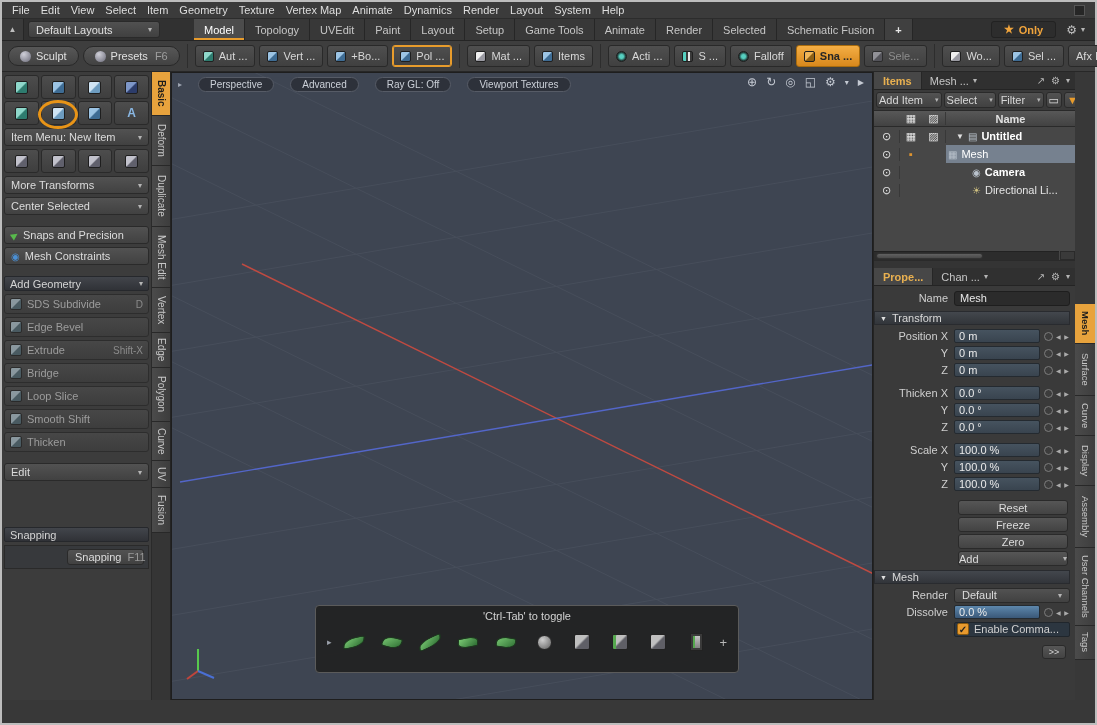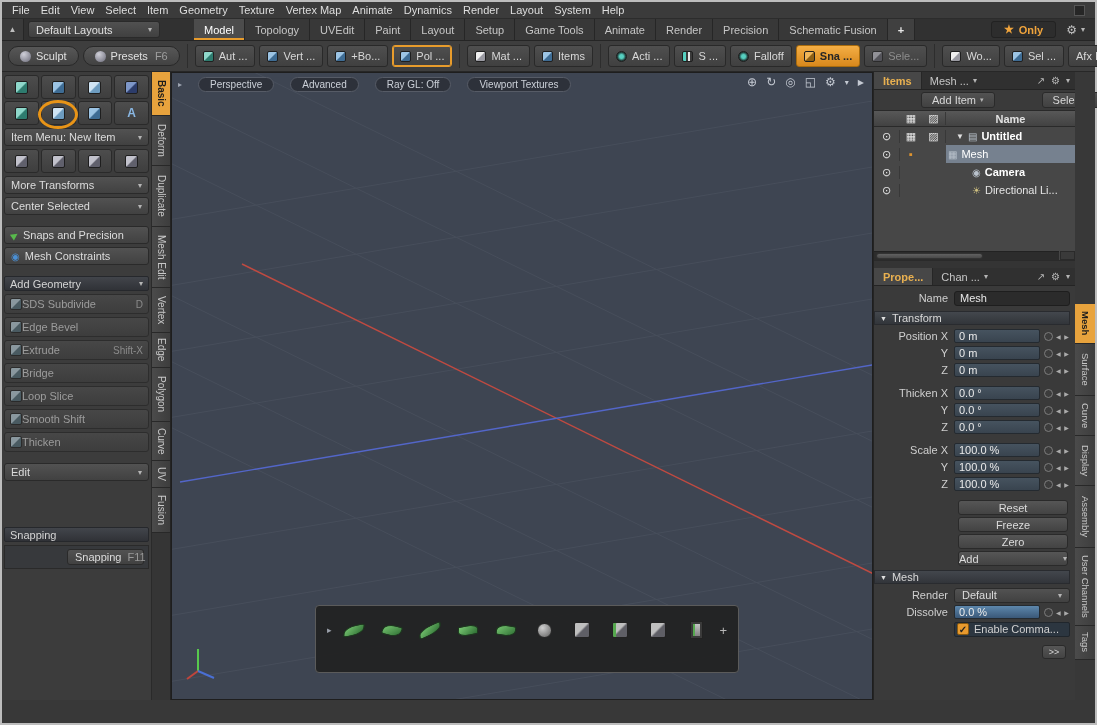--- a/index.html
+++ b/index.html
@@ -66,21 +66,21 @@
               border-radius:50%;pointer-events:none;z-index:5;}
   .sbtn{height:18px;flex:none;border-radius:3px;background:linear-gradient(#525252,#414141);
         border:1px solid #2a2a2a;display:flex;align-items:center;gap:5px;padding:0 6px;color:#dcdcdc;}
   .sbtn .dd-arrow{font-size:8px;}
   .sicon-g{color:#58b94c;font-size:9px;transform:rotate(-35deg);}
   .sicon-b{color:#4a8fd4;font-size:10px;}
   .gap8{height:5px;flex:none;}
   .sec-head{height:15px;flex:none;background:linear-gradient(#42454b,#303237);border:1px solid #26282c;
             border-radius:2px;display:flex;align-items:center;gap:4px;padding:0 5px;color:#d4d4d4;}
   .tool-row{height:20px;flex:none;border-radius:3px;background:linear-gradient(#474747,#3d3d3d);
-            border:1px solid #2d2d2d;display:flex;align-items:center;padding:0 5px;color:#9c9c9c;}
+            border:1px solid #2d2d2d;display:flex;align-items:center;gap:5px;padding:0 5px;color:#9c9c9c;}
   .tool-row .t-icon{width:12px;height:12px;border:1px solid #222;border-radius:2px;opacity:.7;flex:none;
             background:linear-gradient(135deg,#a8bcc6 45%,#4e6670 55%);}
   .tool-row .key{margin-left:auto;color:#8b8b8b;font-size:10px;}
   .snap-panel{flex:none;background:#37393c;border:1px solid #2a2a2a;padding:3px 4px 3px 62px;}
   .snap-btn{height:16px;border-radius:3px;background:linear-gradient(#525252,#414141);border:1px solid #2a2a2a;
             display:flex;align-items:center;padding:0 7px;gap:6px;color:#dcdcdc;}
   .snap-btn .key{margin-left:auto;color:#9a9a9a;}
   
   .vtabs-left{position:absolute;left:152px;top:72px;width:19px;bottom:25px;background:#353535;
               display:flex;flex-direction:column;border-right:1px solid #242424;}
@@ -120,21 +120,21 @@
   
   .rpanel{position:absolute;left:873px;top:72px;width:202px;bottom:25px;background:#3a3a3a;
           border-left:1px solid #242424;display:flex;flex-direction:column;}
   .rp-tabs{height:18px;flex:none;background:#303030;display:flex;align-items:center;border-bottom:1px solid #242424;}
   .rp-tab{padding:0 9px;height:100%;display:flex;align-items:center;gap:4px;background:#474747;
           color:#e8b050;font-weight:bold;border-right:1px solid #262626;}
   .rp-dd{display:flex;align-items:center;gap:4px;padding:0 8px;color:#c6c6c6;height:100%;}
   .rp-tabicons{margin-left:auto;display:flex;gap:6px;align-items:center;color:#b9b9b9;padding-right:5px;font-size:10px;}
   .rp-btnrow{display:flex;gap:2px;padding:2px;border-bottom:1px solid #292929;flex:none;}
   .rp-btn{height:16px;border-radius:3px;background:linear-gradient(#525252,#414141);border:1px solid #2a2a2a;
-          display:flex;align-items:center;gap:4px;padding:0 10px;color:#d8d8d8;white-space:nowrap;margin-left:45px;}
+          display:flex;align-items:center;gap:12px;padding:0 2px;color:#d8d8d8;white-space:nowrap;}
   .rp-btn .dd-arrow{font-size:7px;}
   .grow12{flex:1.25;} .grow1{flex:1;}
   .funnel{color:#e89c2c;}
   .rp-list{position:relative;height:150px;flex:none;background:#474747;border-bottom:1px solid #2a2a2a;}
   .list-head{height:16px;background:linear-gradient(#585858,#424242);border-bottom:1px solid #2a2a2a;
              display:flex;align-items:center;color:#e2e2e2;}
   .cell-eye{width:26px;text-align:center;flex:none;border-right:1px solid #383838;}
   .cell-a{width:22px;text-align:center;flex:none;}
   .cell-b{width:24px;text-align:center;flex:none;border-right:1px solid #383838;}
   .cell-name{flex:1;text-align:center;font-weight:bold;}
@@ -219,21 +219,21 @@
     <div class="tabs">
       <div class="tab active">Model</div>
       <div class="tab">Topology</div>
       <div class="tab">UVEdit</div>
       <div class="tab">Paint</div>
       <div class="tab">Layout</div>
       <div class="tab">Setup</div>
       <div class="tab">Game Tools</div>
       <div class="tab">Animate</div>
       <div class="tab">Render</div>
-      <div class="tab">Precision</div>
+      <div class="tab">Selected</div>
       <div class="tab">Schematic Fusion</div>
       <div class="tab tab-plus">+</div>
     </div>
     <div class="only-btn">
       <span>★</span>
       <span>Only</span>
     </div>
     <div class="lr-gear">
       <span>⚙</span>
       <span class="dd-arrow">▾</span>
@@ -482,20 +482,21 @@
       <span>⚙</span>
       <span class="small">▾</span>
       <span class="small">▶</span>
     </div>
     <svg class="gizmo" width="44" height="44">
       <line x1="14" y1="30" x2="14" y2="8" stroke="#57c94d" stroke-width="2"></line>
       <line x1="14" y1="30" x2="3" y2="38" stroke="#c0453c" stroke-width="2"></line>
       <line x1="14" y1="30" x2="30" y2="37" stroke="#4a6fd4" stroke-width="2"></line>
     </svg>
     <div class="vp-popup">
+      <div class="hint">'Ctrl-Tab' to toggle</div>
       <div class="popup-row">
         <span class="pp-side">▸</span>
         <div class="pp">
             <span class="pp-swoosh"></span>
           </div>
         <div class="pp">
             <span class="pp-swoosh" style="transform:skewX(-10deg) rotate(14deg);"></span>
           </div>
         <div class="pp">
             <span class="pp-swoosh" style="transform:skewX(-24deg) rotate(-30deg);"></span>

